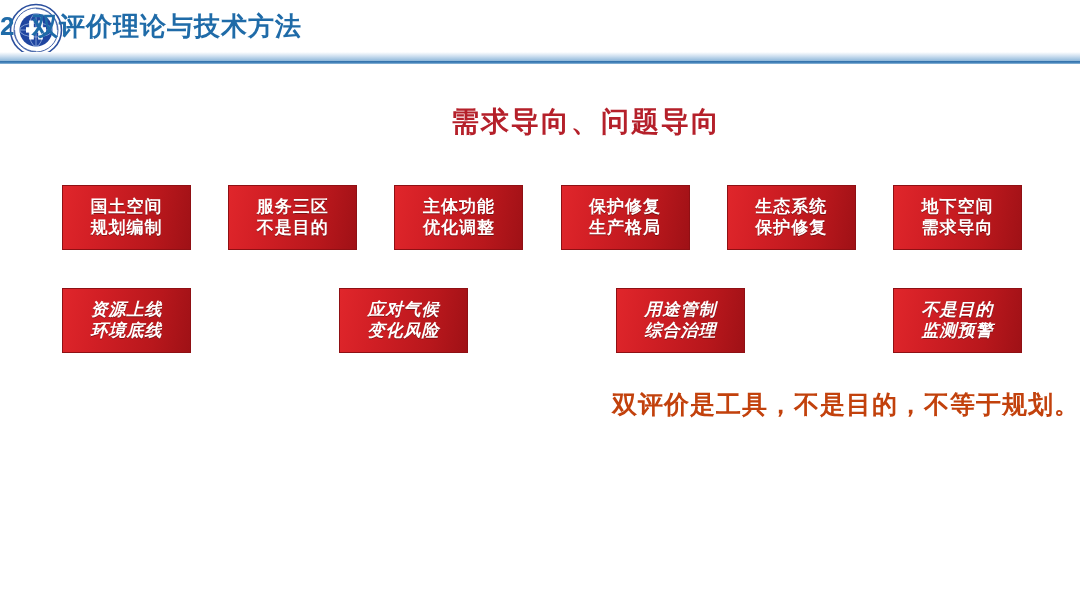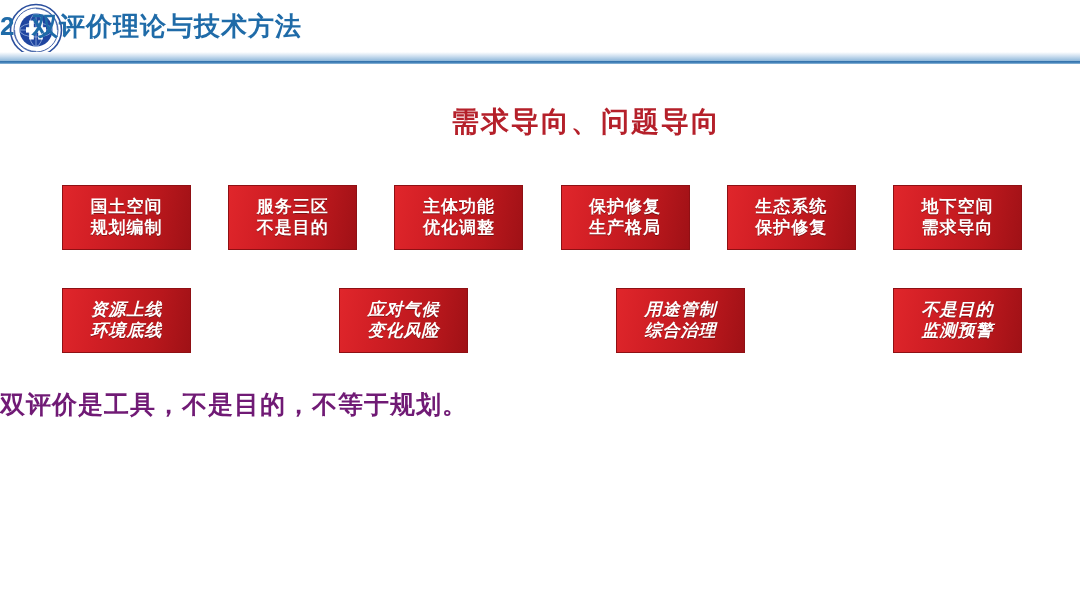--- a/index.html
+++ b/index.html
@@ -129,24 +129,24 @@
     display: block;
     white-space: nowrap;
   }
 
   
   .statement {
     position: absolute;
     left: 0;
     top: 388px;
     width: 1080px;
-    text-align: left;
+    text-align: right;
     font-size: 25px;
     font-weight: bold;
-    color: #701a75;
+    color: #c2410c;
     letter-spacing: 1px;
     white-space: nowrap;
   }
 </style>
 </head>
 <body>
 
 <div class="slide">
 
   <div class="header">

